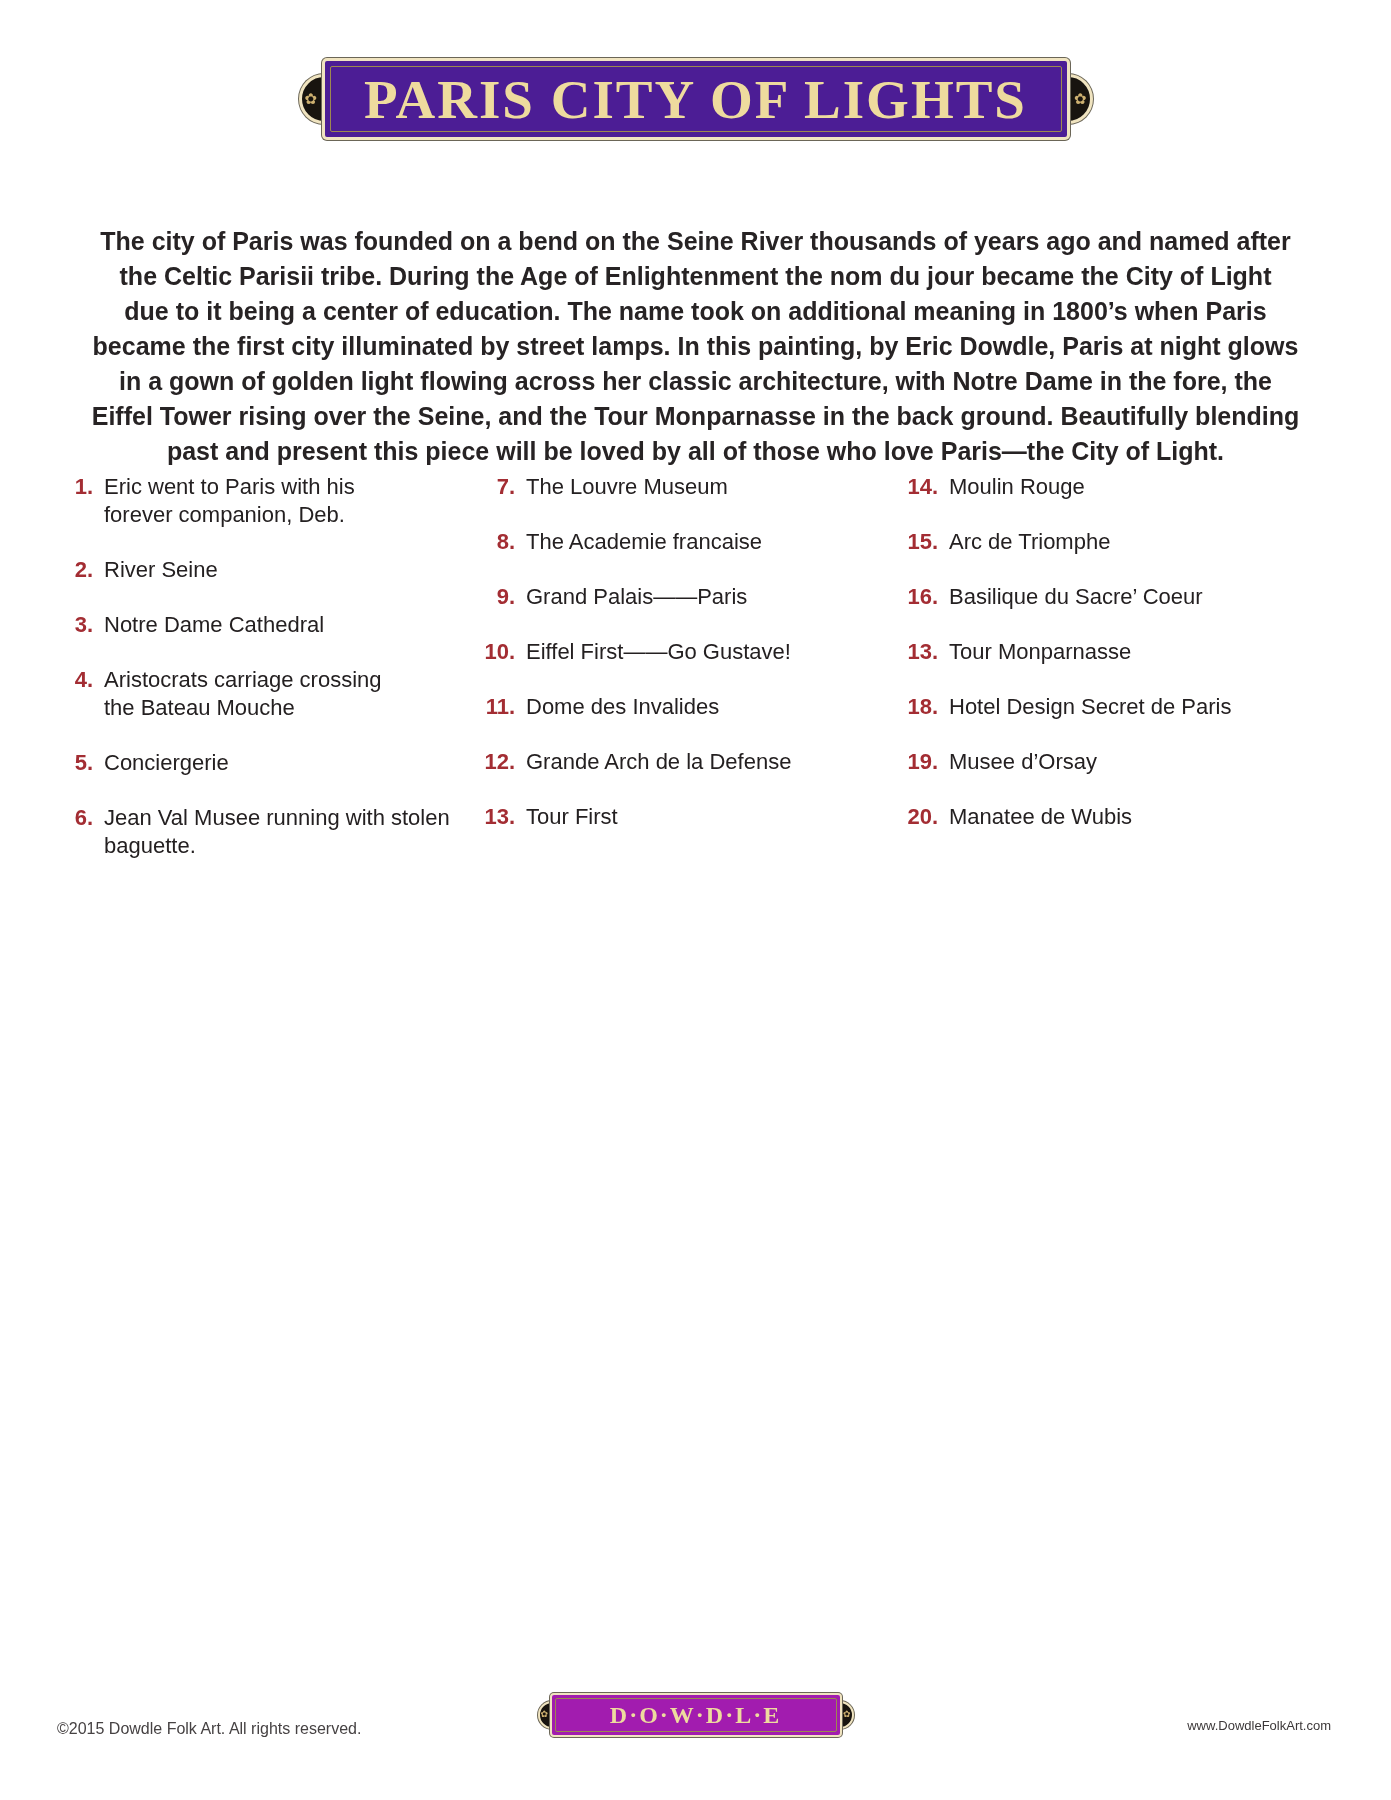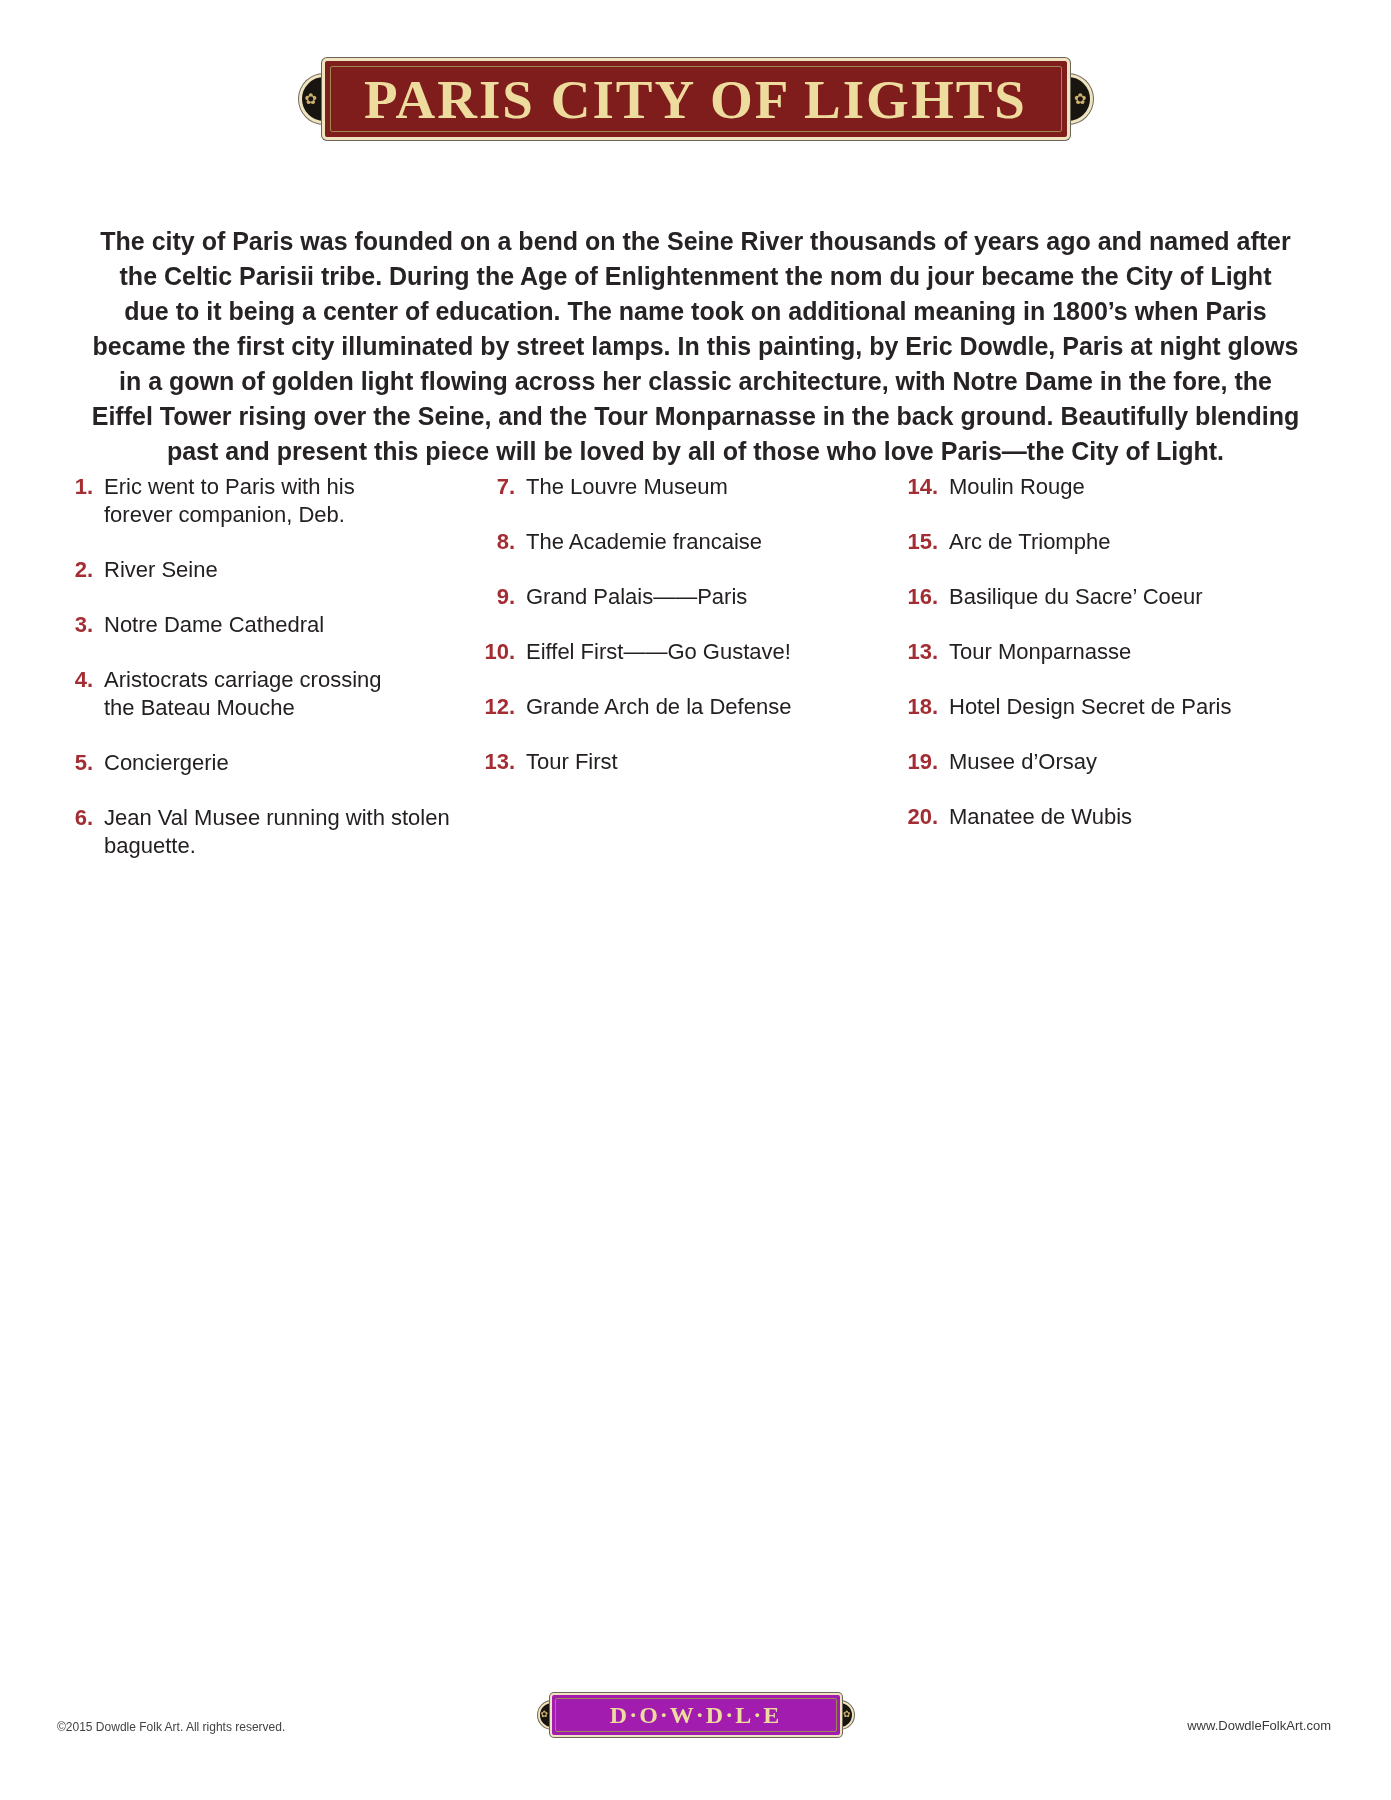--- a/index.html
+++ b/index.html
@@ -26,21 +26,21 @@
   .cap.left  { left:-23px; }
   .cap.right { right:-23px; }
   .cap .rosette {
     position:absolute; top:50%; transform:translateY(-52%);
     font-size:15px; color:#cdb070; line-height:1;
   }
   .cap.left  .rosette { left:3px; }
   .cap.right .rosette { right:3px; }
   .plate {
     position:absolute; inset:0;
-    background:#7f1d1d;
+    background:#4c1d95;
     border:3px solid #f0e4c0; border-radius:5px;
     box-shadow:0 0 0 1px #6b6657;
     display:flex; align-items:center; justify-content:center;
   }
   .plate::before {
     content:""; position:absolute; inset:5px;
     border:1px solid #9d8850; border-radius:2px;
   }
   .banner-title {
     font-family:"Liberation Serif", serif;
@@ -103,21 +103,21 @@
     content:""; position:absolute; inset:3px;
     border:1px solid #9d8850; border-radius:2px;
   }
   .logo-text {
     font-family:"Liberation Serif", serif;
     font-size:24px; font-weight:bold; letter-spacing:2px;
     color:#eedb9e; white-space:nowrap;
   }
   .footer-left {
     position:absolute; left:57px; top:1720px;
-    font-size:12px; color:#464243;
+    font-size:16px; color:#464243;
   }
   .footer-right {
     position:absolute; right:60px; top:1718px;
     font-size:13px; color:#3c3839;
   }
 </style>
 </head>
 <body>
 
 <div class="page">
@@ -182,20 +182,24 @@
     </div>
     <div class="legend-item">
       <span class="num">9.</span>
       <span class="label">Grand Palais——Paris</span>
     </div>
     <div class="legend-item">
       <span class="num">10.</span>
       <span class="label">Eiffel First——Go Gustave!</span>
     </div>
     <div class="legend-item">
+      <span class="num">11.</span>
+      <span class="label">Dome des Invalides</span>
+    </div>
+    <div class="legend-item">
       <span class="num">12.</span>
       <span class="label">Grande Arch de la Defense</span>
     </div>
     <div class="legend-item">
       <span class="num">13.</span>
       <span class="label">Tour First</span>
     </div>
   </div>
 
   <div class="legend-col col3">

